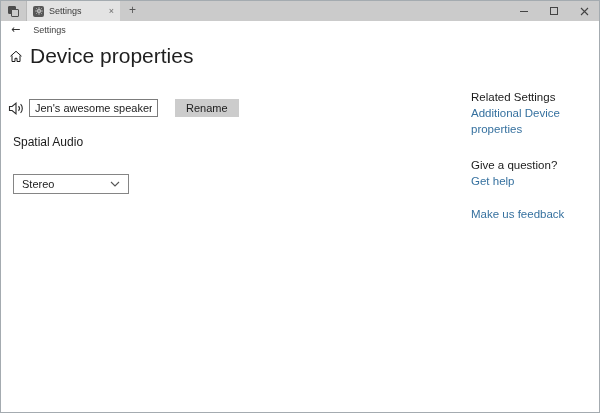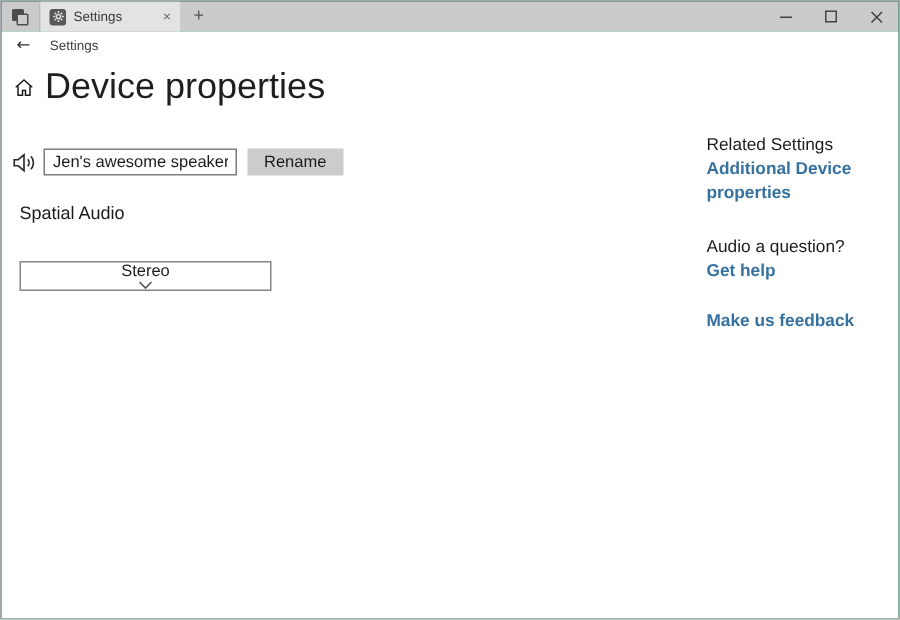--- a/index.html
+++ b/index.html
@@ -6,21 +6,21 @@
   html, body { background: #f5f5f5; }
   body {
     font-family: "Liberation Sans", "DejaVu Sans", sans-serif;
     color: #1b1b1b;
     -webkit-font-smoothing: antialiased;
   }
   .window {
     position: relative;
     width: 600px; height: 413px;
     border: 1px solid #a4abb0;
-    background: #15803d;
+    background: #14b8a6;
     overflow: hidden;
   }
 
   
   .tabstrip {
     height: 20px;
     background: #cbcbcb;
     display: flex;
     align-items: stretch;
   }
@@ -77,59 +77,58 @@
   .back-btn { margin-left: 10px; font-size: 11px; line-height: 1; color: #333; cursor: pointer; font-family: "DejaVu Sans", sans-serif; }
   .apptitle { margin-left: 13px; font-size: 9px; color: #3f3f3f; }
 
   
   .content { position: relative; height: calc(100% - 37px); background: #fff; }
 
   .pagehead {
     position: absolute; top: 6px; left: 8px;
     display: flex; align-items: center; gap: 7px;
   }
-  .page-title { font-size: 24px; font-weight: 300; color: #1f1f1f; }
+  .page-title { font-size: 21px; font-weight: 300; color: #1f1f1f; }
 
   .device-row {
     position: absolute; top: 61px; left: 7px;
     display: flex; align-items: center;
   }
   .speaker-icon { margin-right: 4px; display: block; }
   .device-name-input {
     width: 129px; height: 18px;
     border: 1px solid #7c7c7c;
     font-size: 11px; padding: 0 5px;
     font-family: inherit; color: #1b1b1b;
     outline: none; background: #fff;
   }
   .rename-btn {
-    margin-left: 7px; height: 18px;
+    margin-left: 17px; height: 18px;
     padding: 0 11px;
     background: #cccccc; border: none;
     font-size: 11px; font-family: inherit; color: #1b1b1b;
     cursor: pointer;
   }
 
   .section-title { position: absolute; top: 97px; left: 12px; font-size: 12px; font-weight: 400; color: #1b1b1b; }
   .format-label  { position: absolute; top: 121px; left: 12px; font-size: 11px; color: #2b2b2b; }
   .combobox {
     position: absolute; top: 136px; left: 12px;
-    width: 168px; height: 20px;
+    width: 116px; height: 20px;
     border: 1px solid #858585; background: #fff;
     display: flex; align-items: center; justify-content: space-between;
     padding: 0 8px; font-size: 11px;
     cursor: pointer;
-    flex-direction: column;
   }
 
   
   .related { position: absolute; left: 470px; top: 31px; font-size: 11.5px; }
   .rel-group { margin-bottom: 17px; }
   .rel-heading { line-height: 16px; color: #1b1b1b; margin-top: 20px; }
-  .rel-link { line-height: 16px; color: #36719f; cursor: pointer; font-weight: bold; }
+  .rel-link { line-height: 16px; color: #36719f; cursor: pointer; }
 </style>
 </head>
 <body>
 
 <div class="window">
 
   <div class="tabstrip">
     <div class="tab-overview">
       <span class="stack-icon">
           <span class="sq-back"></span>
@@ -204,21 +203,21 @@
         <polyline points="1,1 5,5 9,1" fill="none" stroke="#555" stroke-width="1.1"></polyline>
       </svg>
     </div>
 
     <div class="related">
       <div class="rel-group">
         <div class="rel-heading">Related Settings</div>
         <div class="rel-link">Additional Device properties</div>
       </div>
       <div class="rel-group">
-        <div class="rel-heading">Audio a question?</div>
+        <div class="rel-heading">Give a question?</div>
         <div class="rel-link">Get help</div>
       </div>
       <div class="rel-group">
         <div class="rel-link">Make us feedback</div>
       </div>
     </div>
 
   </div>
 </div>
 

